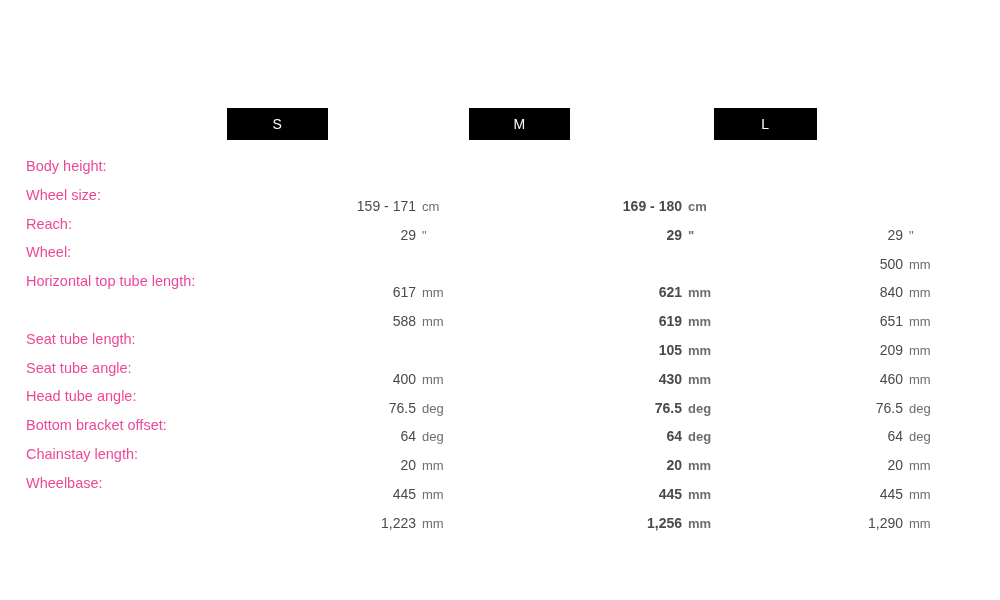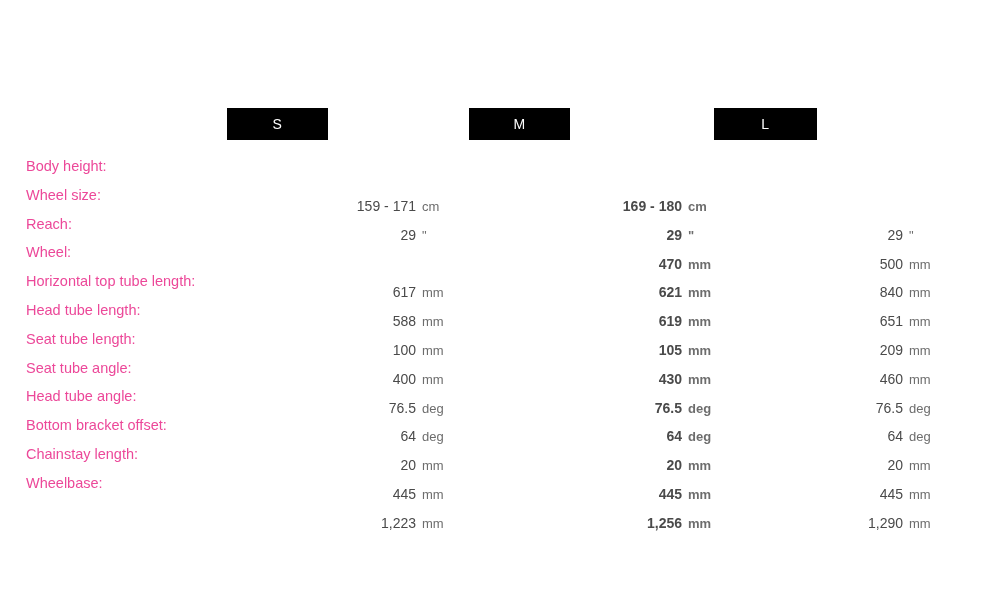--- a/index.html
+++ b/index.html
@@ -133,23 +133,20 @@
       <div class="cell c1">
         <span class="val">29</span><span class="unit">"</span>
       </div>
       <div class="cell c2">
         <span class="val">29</span><span class="unit">"</span>
       </div>
     </div>
 
     <div class="row">
       <div class="row-label">Reach:</div>
-      <div class="cell c1">
-        <span class="val">470</span><span class="unit">mm</span>
-      </div>
       <div class="cell c2">
         <span class="val">500</span><span class="unit">mm</span>
       </div>
     </div>
 
     <div class="row">
       <div class="row-label">Wheel:</div>
       <div class="cell c0">
         <span class="val">617</span><span class="unit">mm</span>
       </div>
@@ -168,24 +165,20 @@
       </div>
       <div class="cell c1">
         <span class="val">619</span><span class="unit">mm</span>
       </div>
       <div class="cell c2">
         <span class="val">651</span><span class="unit">mm</span>
       </div>
     </div>
 
     <div class="row">
-      <div class="row-label">Head tube length:</div>
-      <div class="cell c0">
-        <span class="val">100</span><span class="unit">mm</span>
-      </div>
       <div class="cell c1">
         <span class="val">105</span><span class="unit">mm</span>
       </div>
       <div class="cell c2">
         <span class="val">209</span><span class="unit">mm</span>
       </div>
     </div>
 
     <div class="row">
       <div class="row-label">Seat tube length:</div>

